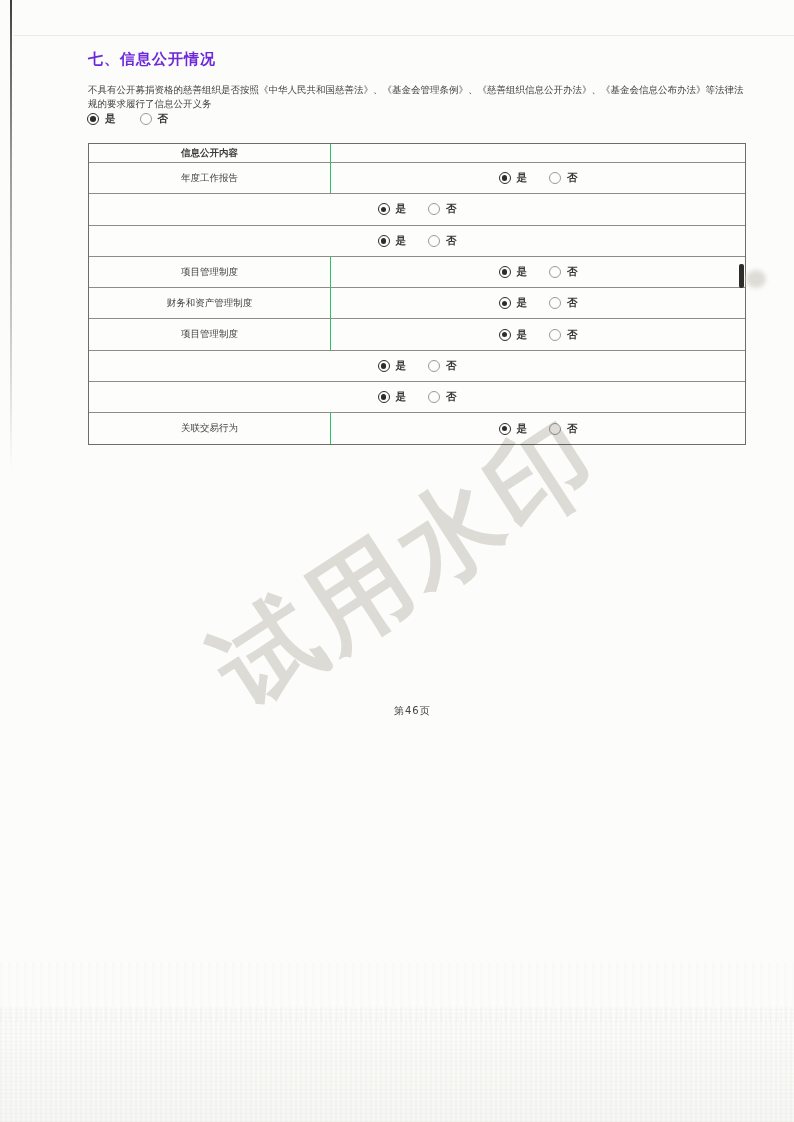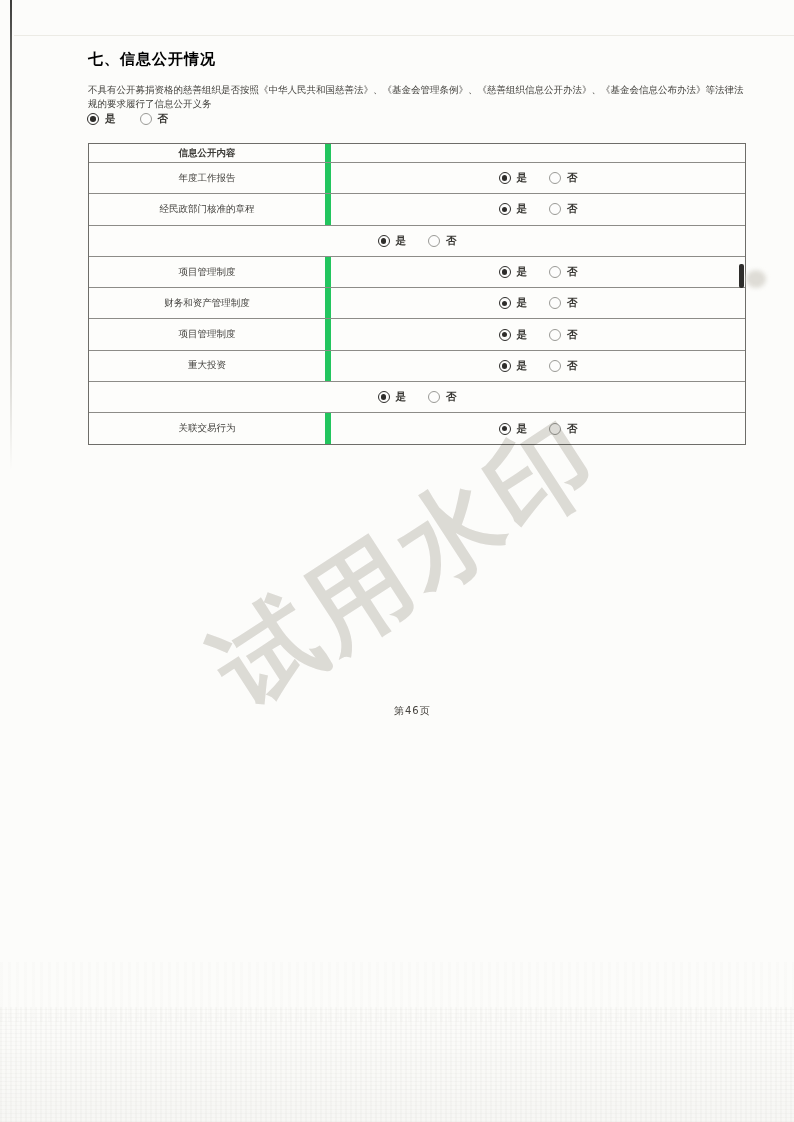--- a/index.html
+++ b/index.html
@@ -45,21 +45,21 @@
     position:absolute;left:190px;top:497px;width:446px;height:126px;
     display:flex;align-items:center;justify-content:space-between;
     font-size:102px;font-weight:700;letter-spacing:6px;
     color:#ccc9c4;opacity:.62;mix-blend-mode:multiply;
     transform:rotate(-33deg);
     white-space:nowrap;pointer-events:none;z-index:5;
   }
   
   .title{
     position:absolute;left:88px;top:50px;
-    font-size:15px;font-weight:bold;color:#000000;letter-spacing:1px;text-align:center;
+    font-size:15px;font-weight:bold;color:#6d28d9;letter-spacing:1px;text-align:center;
   }
   .intro{
     position:absolute;left:88px;top:83px;width:664px;
     font-size:9.5px;line-height:14px;color:#403f3b;
   }
   .top-radio-row{
     position:absolute;left:87px;top:111px;height:16px;
     display:flex;align-items:center;gap:24px;
   }
   .radio-item{display:inline-flex;align-items:center;gap:6px;cursor:default;}
@@ -78,21 +78,21 @@
   .table{
     position:absolute;left:88px;top:143px;width:658px;
     border:1px solid #6e6d69;box-sizing:border-box;background:rgba(253,253,251,.6);
   }
   .t-header{display:flex;height:18px;box-sizing:border-box;}
   .t-header .cell-label,.t-header .cell-answer{
     display:flex;align-items:center;justify-content:center;
     font-size:9.5px;font-weight:700;color:#3c3b37;
   }
   .cell-label{
-    width:242px;flex:0 0 242px;border-right:6px solid #22c55e;box-sizing:border-box;
+    width:242px;flex:0 0 242px;border-right:1px solid #22c55e;box-sizing:border-box;
     display:flex;align-items:center;justify-content:center;
     font-size:9.5px;color:#403f3b;text-align:center;
   }
   .cell-answer{
     flex:1;display:flex;align-items:center;justify-content:center;
   }
   .t-row{
     display:flex;height:31.3px;box-sizing:border-box;border-top:1px solid #8d8c88;
   }
   .footer{
@@ -136,21 +136,20 @@
           <span class="radio-label">是</span>
         </span>
         <span class="radio-item">
           <span class="radio"></span>
           <span class="radio-label">否</span>
         </span>
       </div>
     </div>
 
     <div class="t-row">
-      <div class="cell-label">经民政部门核准的章程</div>
       <div class="cell-answer">
         <span class="radio-item" style="margin-right:22px;">
           <span class="radio checked"></span>
           <span class="radio-label">是</span>
         </span>
         <span class="radio-item">
           <span class="radio"></span>
           <span class="radio-label">否</span>
         </span>
       </div>
@@ -205,21 +204,20 @@
           <span class="radio-label">是</span>
         </span>
         <span class="radio-item">
           <span class="radio"></span>
           <span class="radio-label">否</span>
         </span>
       </div>
     </div>
 
     <div class="t-row">
-      <div class="cell-label">重大投资</div>
       <div class="cell-answer">
         <span class="radio-item" style="margin-right:22px;">
           <span class="radio checked"></span>
           <span class="radio-label">是</span>
         </span>
         <span class="radio-item">
           <span class="radio"></span>
           <span class="radio-label">否</span>
         </span>
       </div>

